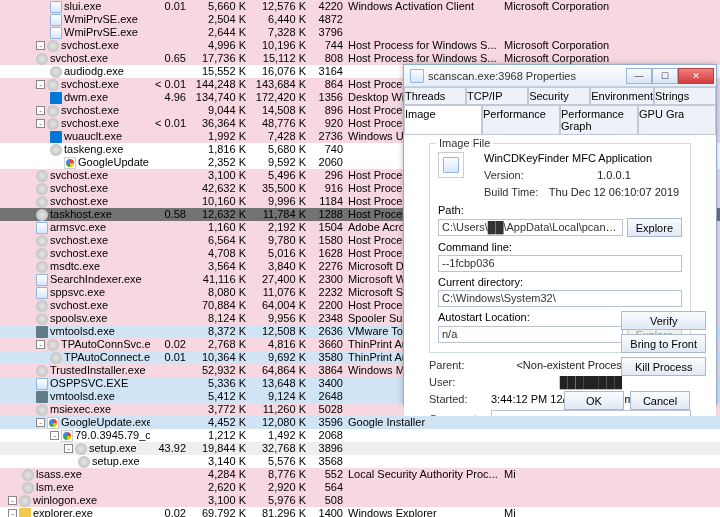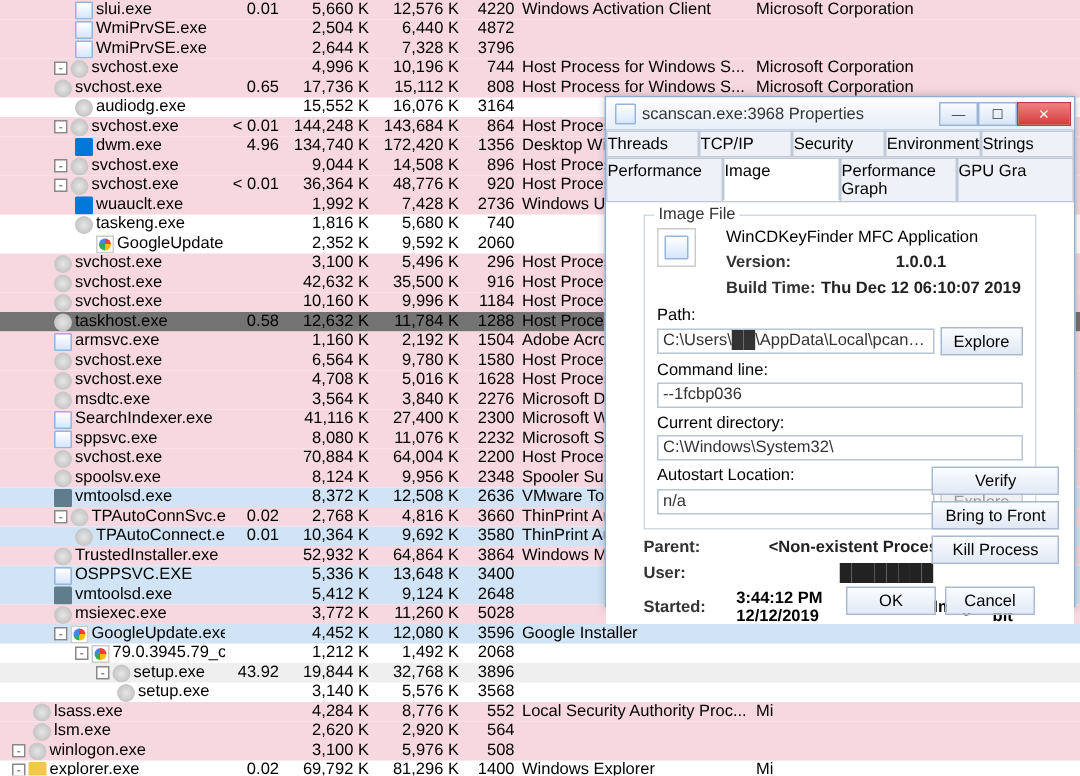--- a/index.html
+++ b/index.html
@@ -39,21 +39,21 @@
 .tabs { display:flex; border-bottom:1px solid #c0c9d6; background:#f4f6fa; }
 .tabs2 { display:flex; border-bottom:1px solid #c0c9d6; background:#f4f6fa; }
 .tab  { flex:1; text-align:left; padding:2px 0; border:1px solid #c0c9d6; border-bottom:none; background:#eef2f8; cursor:pointer; }
 .tab.active { background:#fff; border-bottom:1px solid #fff; position:relative; z-index:1; }
 .dlg-body { padding:8px 25px; background:#fff; position:relative; height:calc(100% - 22px - 18px - 18px); overflow:hidden; }
 .grp { border:1px solid #d3dae4; padding:8px; margin-bottom:6px; position:relative; }
 .grp .grp-title { position:absolute; top:-7px; left:6px; background:#fff; padding:0 3px; color:#333; }
 .ifile { display:flex; align-items:flex-start; gap:20px; }
 .ifile .icbox { width:26px; height:26px; border:1px solid #ccc; display:flex; align-items:center; justify-content:center; }
 .ifile .icbox .mini { width:16px; height:16px; display:inline-block; }
-.kv { display:flex; margin-top:5px; align-items:center;font-weight:bold; }
+.kv { display:flex; margin-top:5px; align-items:center; }
 .kv .k { width:62px; color:#333; }
 .kv .v { flex:1; color:#222;text-align:center; }
 .pathrow { display:flex; gap:4px; align-items:center; margin-top:2px; }
 .txtbox { flex:1; border:1px solid #b8c4d6; background:#fff; height:17px; padding:1px 3px; color:#333; overflow:hidden; white-space:nowrap; text-overflow:ellipsis; }
 .btn { height:19px; padding:0 8px; border:1px solid #a9b9cf; background:linear-gradient(#fafcff,#e1e9f5); cursor:pointer; }
 .btn.disabled { color:#999; border-color:#ccc; background:#f0f0f0; cursor:default; }
 .rbtns { position:absolute; right:10px; display:flex; flex-direction:column; gap:4px; }
 .okcancel { position:absolute; right:26px; bottom:6px; display:flex; gap:6px; }
 </style>
 </head>
@@ -603,22 +603,22 @@
     </div>
   </div>
   <div class="tabs">
     <div class="tab">Threads</div>
     <div class="tab">TCP/IP</div>
     <div class="tab">Security</div>
     <div class="tab">Environment</div>
     <div class="tab">Strings</div>
   </div>
   <div class="tabs2">
+    <div class="tab active">Image</div>
     <div class="tab">Performance</div>
-    <div class="tab active">Image</div>
     <div class="tab">Performance Graph</div>
     <div class="tab">GPU Gra</div>
   </div>
   <div class="dlg-body">
     <div class="grp">
       <span class="grp-title">Image File</span>
       <div class="ifile">
         <div class="icbox">
             <span class="mini ic-app"></span>
           </div>

